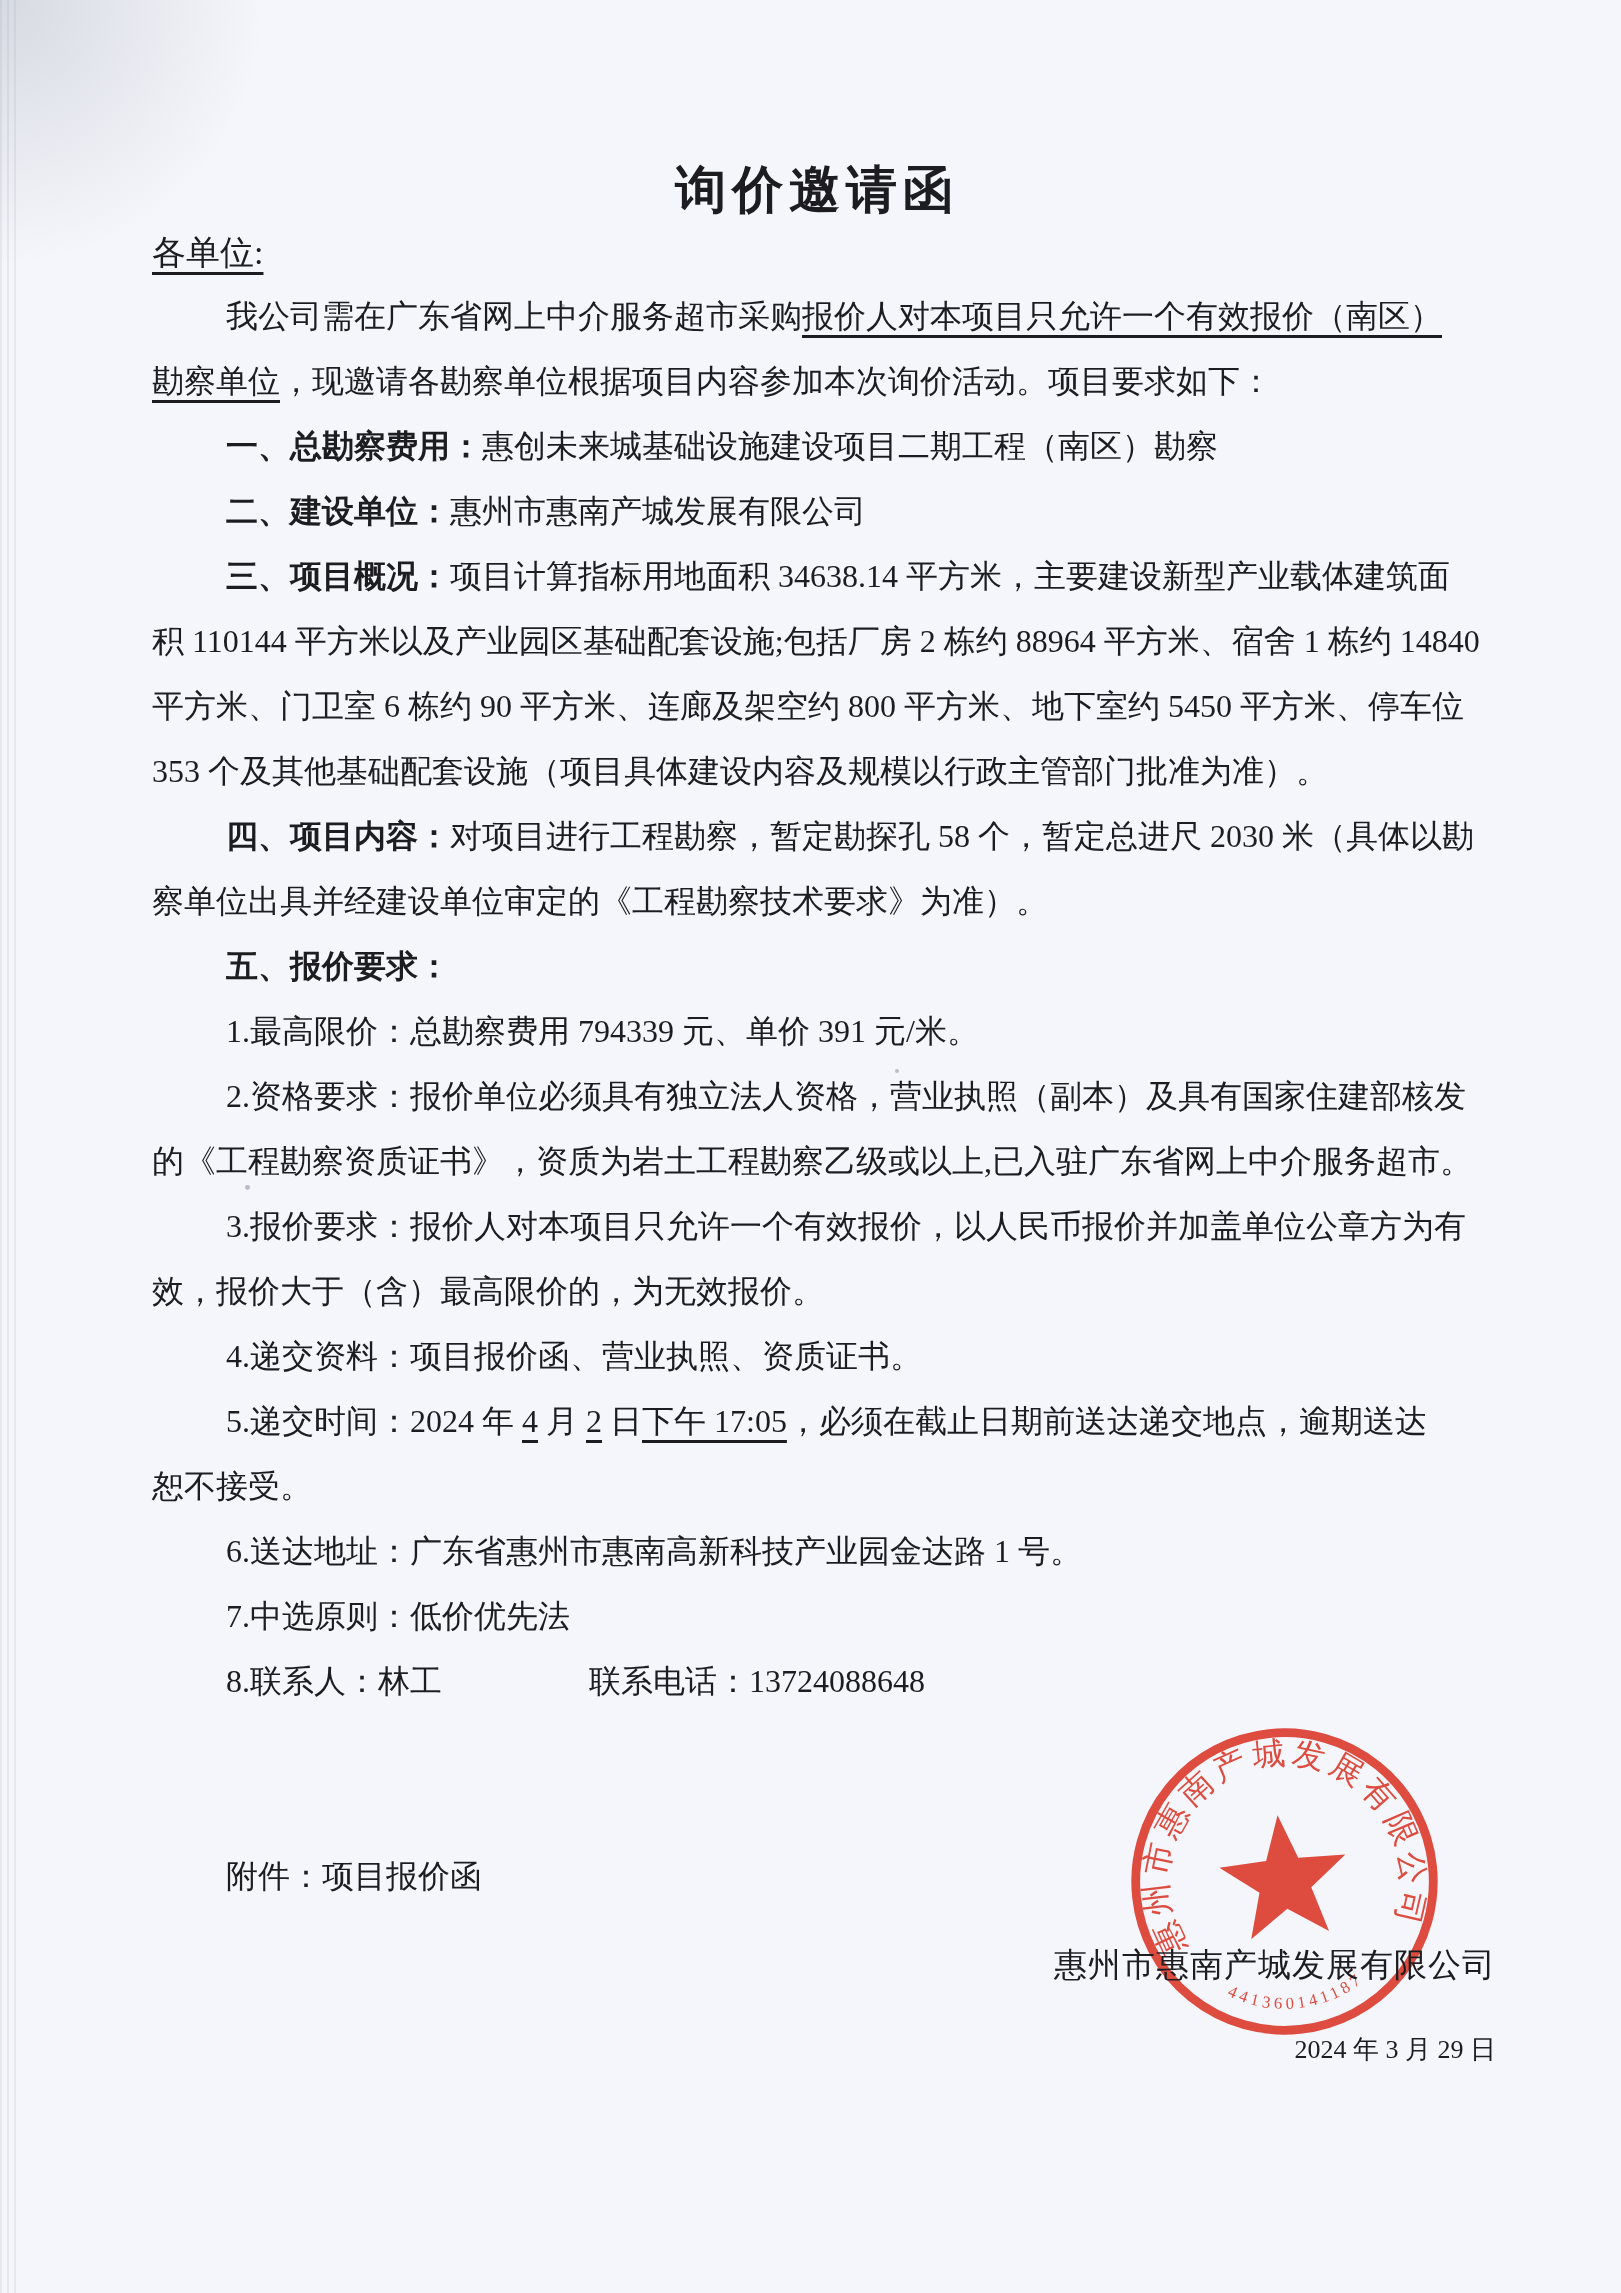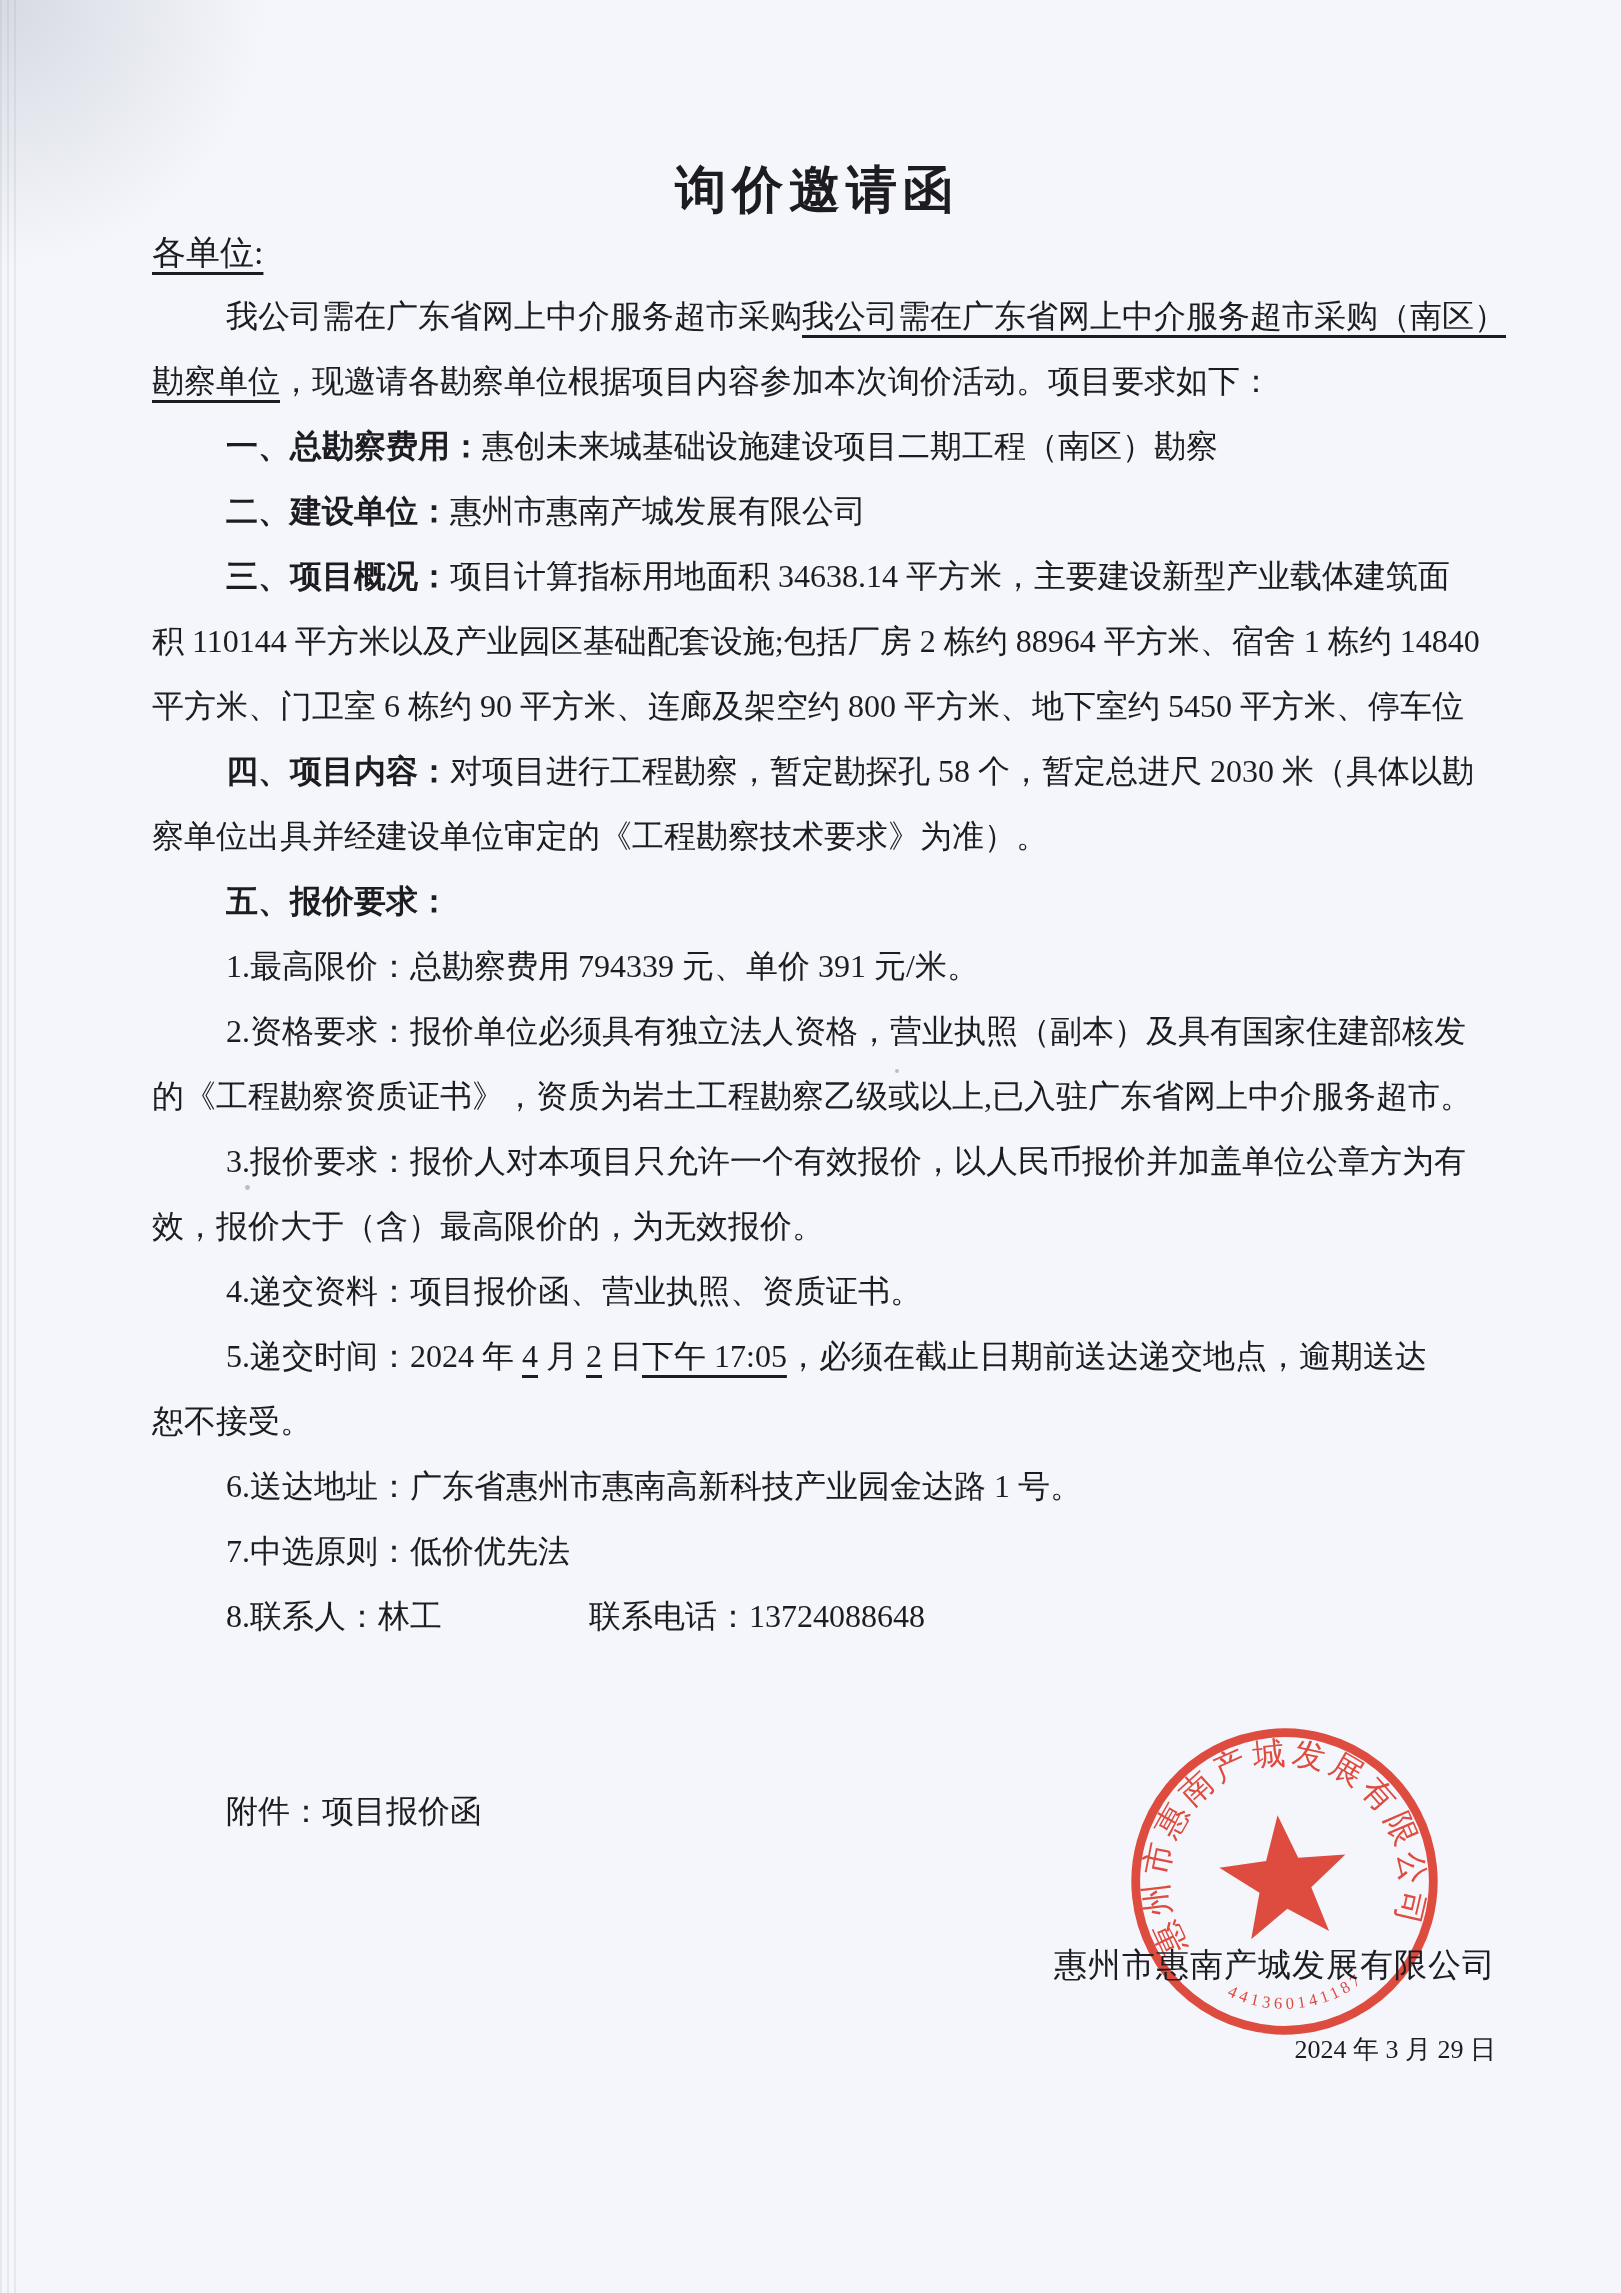--- a/index.html
+++ b/index.html
@@ -66,27 +66,28 @@
   <div class="speck" style="left:560px;top:304px;width:4.9px;height:4.9px;"></div>
   <div class="speck" style="left:930px;top:307px;width:3.9px;height:3.9px;"></div>
   <div class="speck" style="left:895px;top:1069px;width:3.9px;height:3.9px;"></div>
   <div class="speck" style="left:245px;top:1185px;width:4.9px;height:4.9px;"></div>
 
   <h1 class="title">询价邀请函</h1>
 
   <div class="salutation"><span class="u">各单位:</span></div>
 
   <div class="doc-lines" id="doc-lines">
-      <div class="line ind"><span>我公司需在广东省网上中介服务超市采购</span><span class="u">我公司需在广东省网上中介服务超市采购（南区）</span></div>
+      <div class="line ind"><span>我公司需在广东省网上中介服务超市采购</span><span class="u">报价人对本项目只允许一个有效报价（南区）</span></div>
       <div class="line"><span class="u">勘察单位</span><span>，现邀请各勘察单位根据项目内容参加本次询价活动。项目要求如下：</span></div>
       <div class="line ind"><span class="b">一、总勘察费用：</span><span>惠创未来城基础设施建设项目二期工程（南区）勘察</span></div>
       <div class="line ind"><span class="b">二、建设单位：</span><span>惠州市惠南产城发展有限公司</span></div>
       <div class="line ind"><span class="b">三、项目概况：</span><span>项目计算指标用地面积 34638.14 平方米，主要建设新型产业载体建筑面</span></div>
       <div class="line"><span>积 110144 平方米以及产业园区基础配套设施;包括厂房 2 栋约 88964 平方米、宿舍 1 栋约 14840</span></div>
       <div class="line"><span>平方米、门卫室 6 栋约 90 平方米、连廊及架空约 800 平方米、地下室约 5450 平方米、停车位</span></div>
+      <div class="line"><span>353 个及其他基础配套设施（项目具体建设内容及规模以行政主管部门批准为准）。</span></div>
       <div class="line ind"><span class="b">四、项目内容：</span><span>对项目进行工程勘察，暂定勘探孔 58 个，暂定总进尺 2030 米（具体以勘</span></div>
       <div class="line"><span>察单位出具并经建设单位审定的《工程勘察技术要求》为准）。</span></div>
       <div class="line ind"><span class="b">五、报价要求：</span></div>
       <div class="line ind"><span>1.最高限价：总勘察费用 794339 元、单价 391 元/米。</span></div>
       <div class="line ind"><span>2.资格要求：报价单位必须具有独立法人资格，营业执照（副本）及具有国家住建部核发</span></div>
       <div class="line"><span>的《工程勘察资质证书》，资质为岩土工程勘察乙级或以上,已入驻广东省网上中介服务超市。</span></div>
       <div class="line ind"><span>3.报价要求：报价人对本项目只允许一个有效报价，以人民币报价并加盖单位公章方为有</span></div>
       <div class="line"><span>效，报价大于（含）最高限价的，为无效报价。</span></div>
       <div class="line ind"><span>4.递交资料：项目报价函、营业执照、资质证书。</span></div>
       <div class="line ind"><span>5.递交时间：2024 年 </span><span class="u">4</span><span> 月 </span><span class="u">2</span><span> 日</span><span class="u">下午 17:05</span><span>，必须在截止日期前送达递交地点，逾期送达</span></div>

